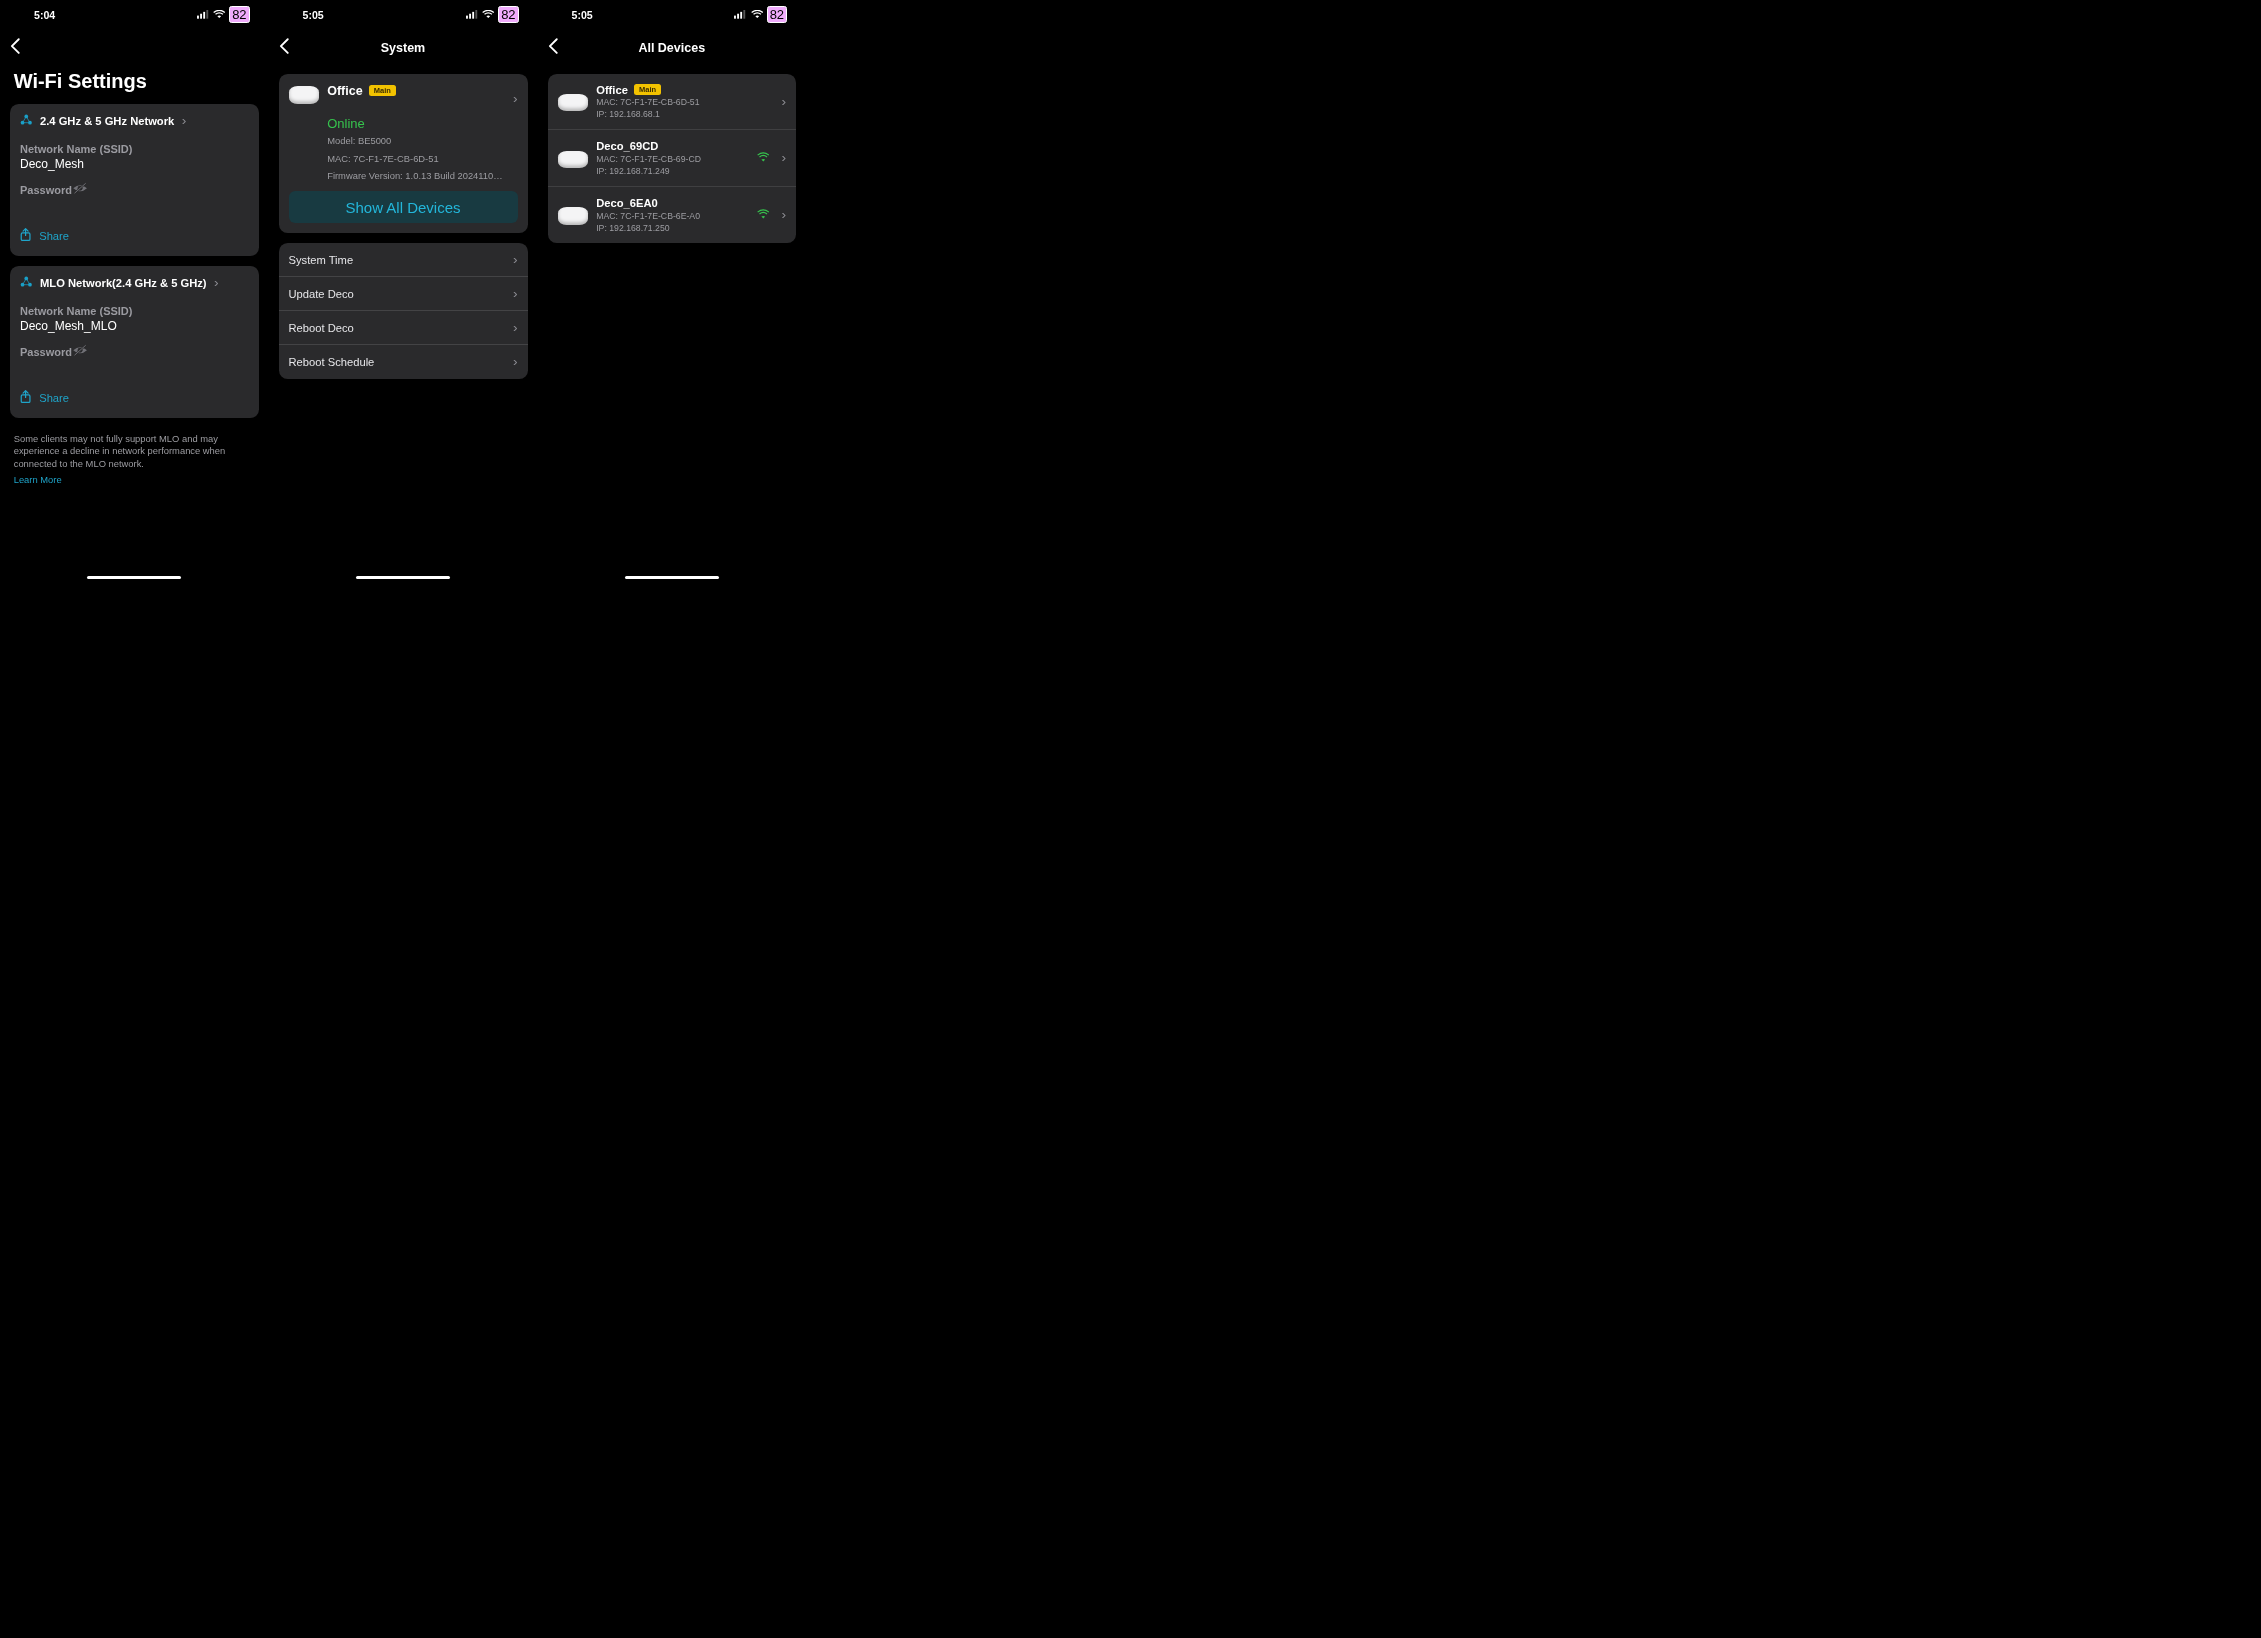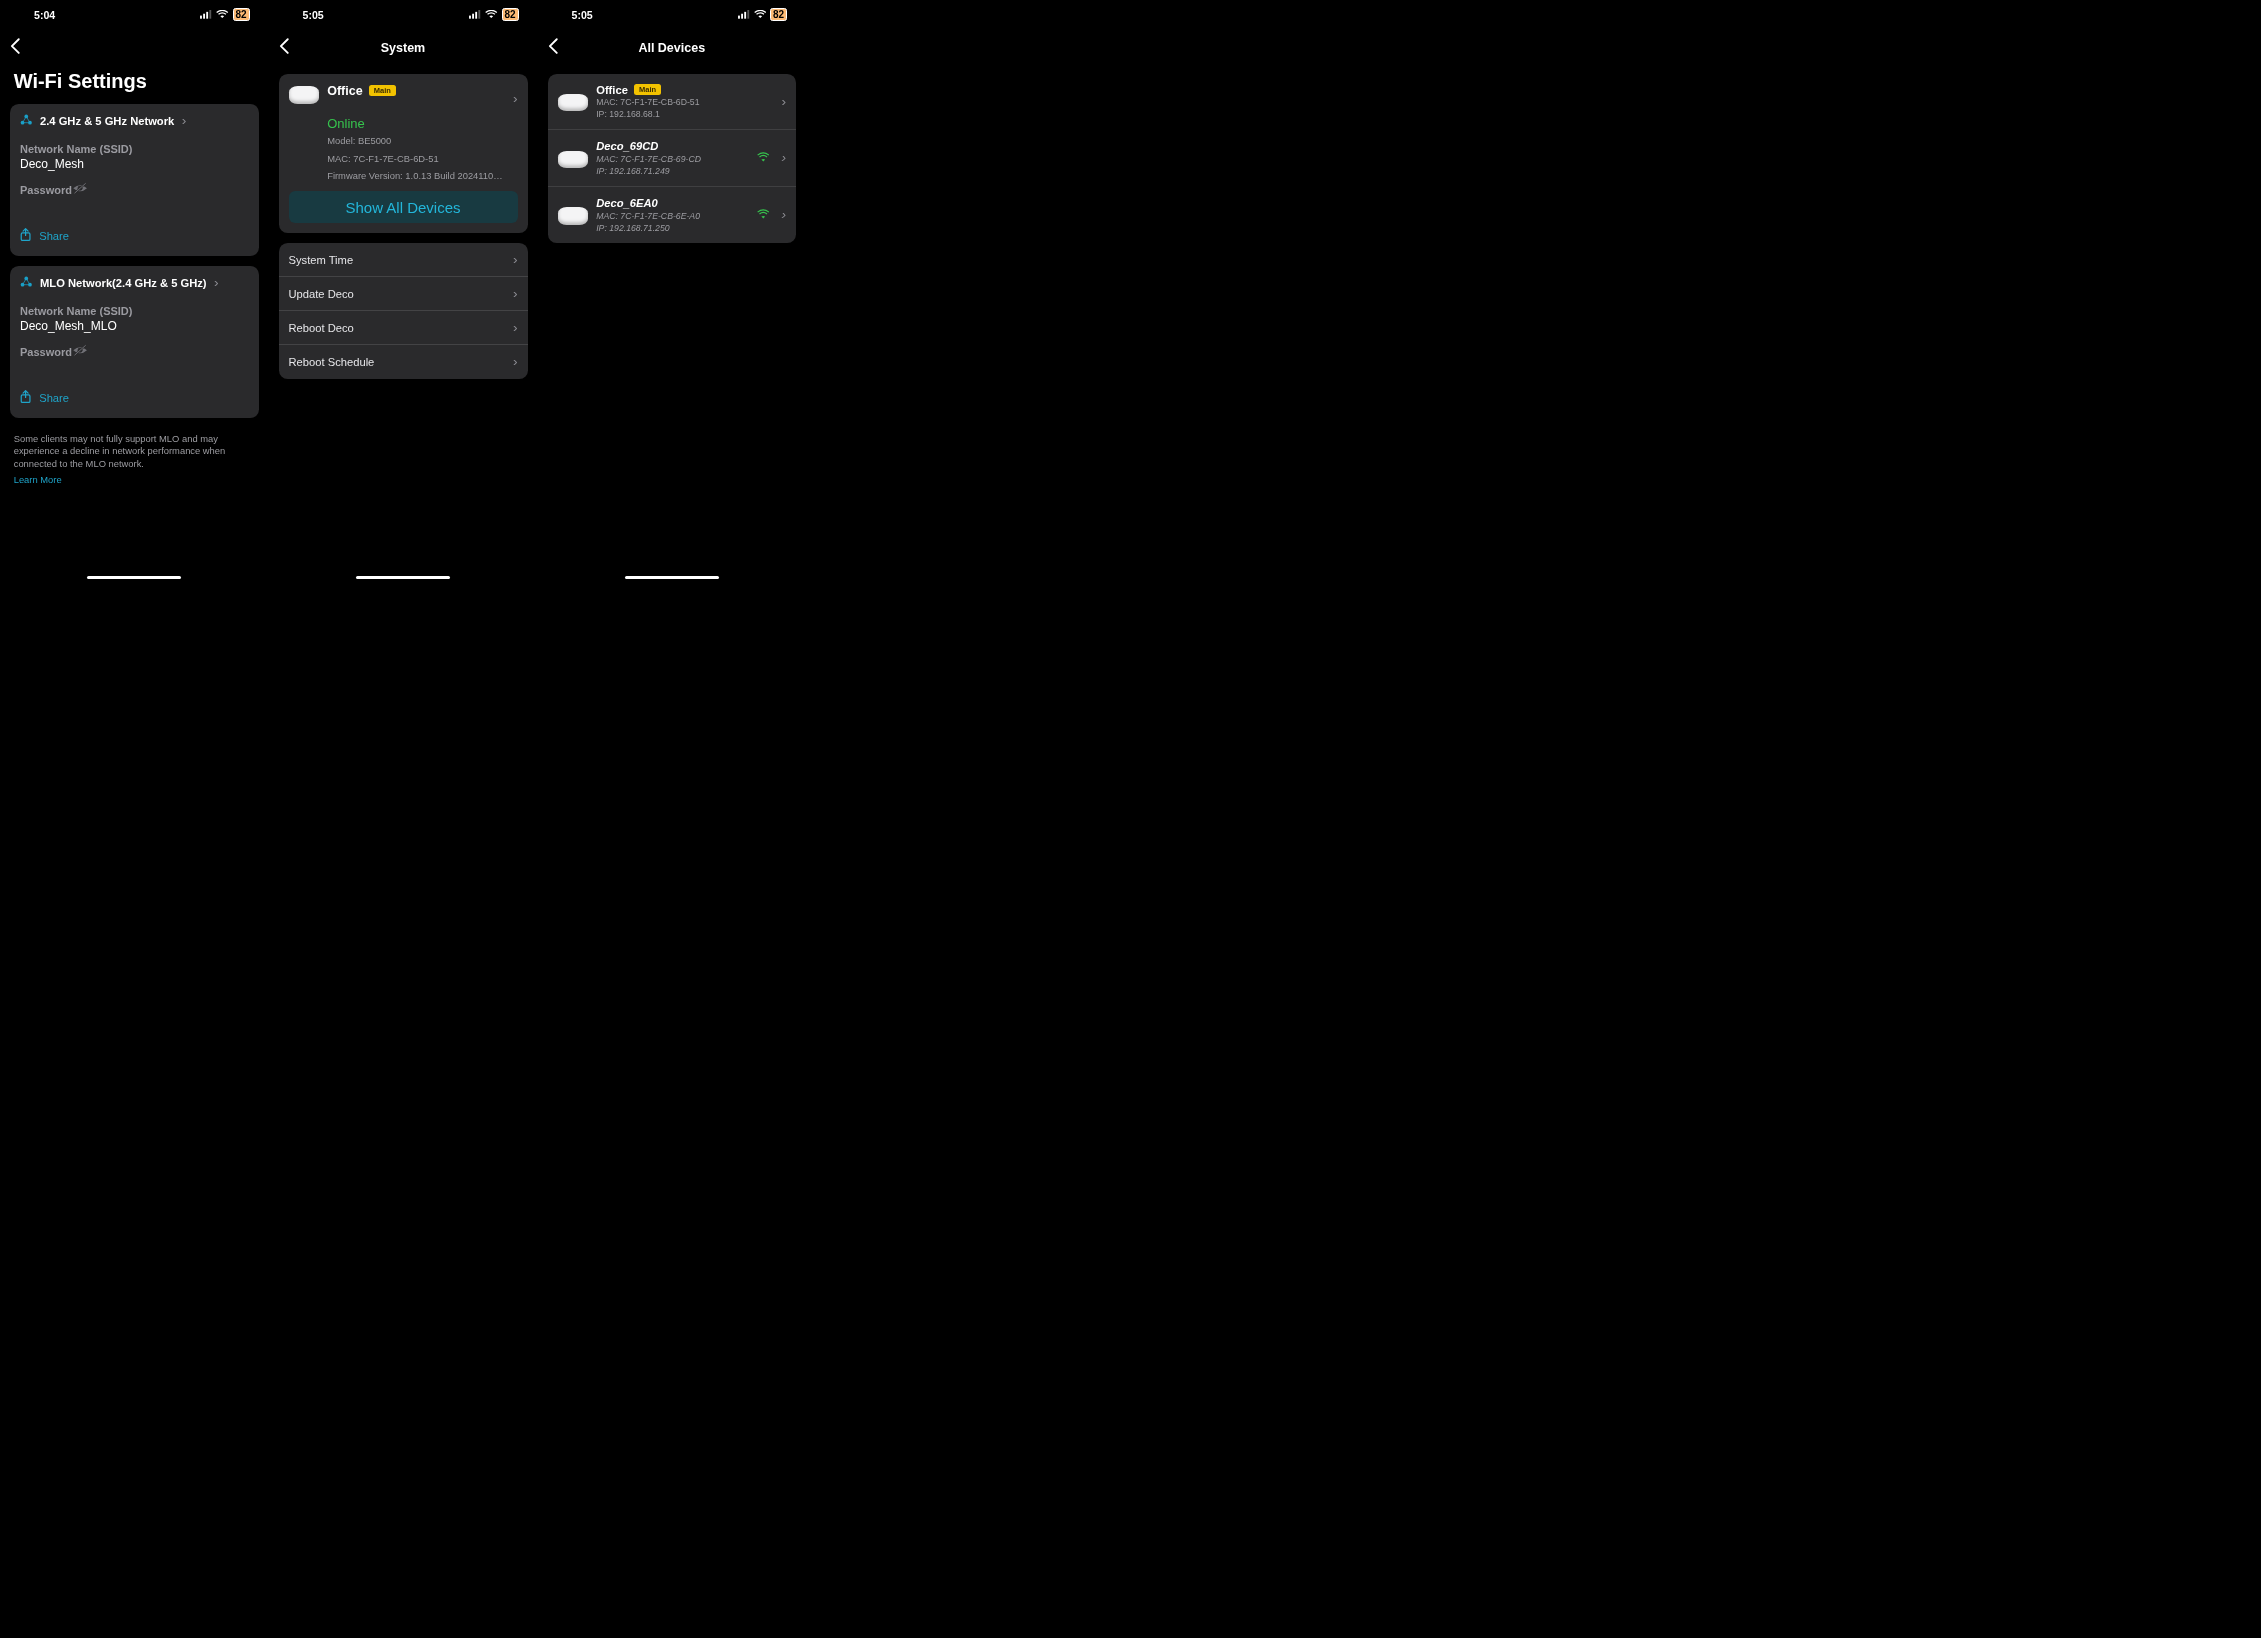--- a/index.html
+++ b/index.html
@@ -26,22 +26,22 @@
     display: flex;
     justify-content: space-between;
     align-items: center;
     padding: 0 19px 0 34px;
     font-size: 10.6px;
     font-weight: 700;
   }
   .stat-right { display: flex; align-items: center; gap: 3.7px; }
   .batt {
     border: 0.9px solid #fff; border-radius: 2.5px;
-    padding: 0 1.9px; font-size: 10px; font-weight: 700;
-    background: #fdba74; color: #000;
+    padding: 0 1.9px; font-size: 13px; font-weight: 400;
+    background: #f0abfc; color: #000;
   }
   
   .hdr {
     display: flex; align-items: center;
     height: 37px; padding: 0 10px;
     position: relative;
   }
   .back {
     font-size: 19px; line-height: 1; color: #fff; cursor: pointer;
     width: 19px; text-align: left;
@@ -115,21 +115,21 @@
   .show-all {
     margin-top:8.7px; background:#183a41; color:#23b6da;
     text-align:center; padding:7.5px; border-radius:6.2px;
     font-size:15px; cursor:pointer;
   }
   
   .dev-row {
     display:flex; align-items:center; gap:8.7px;
     padding:10px;
   }
-  .dev-row + .dev-row { border-top: 0.6px solid rgba(255,255,255,.1); font-style: italic; }
+  .dev-row + .dev-row { border-top: 0.6px solid rgba(255,255,255,.1); }
   .dev-text { flex:1; min-width:0; }
   .dev-text .ttl { display:flex; align-items:center; gap:6.2px; }
   .dev-text .ttl span.name { font-size:11.2px; font-weight:600; }
   .dev-text .meta { font-size:8.7px; color:#9d9da2; margin-top:1.9px; }
   .wifi { color:#36c24d; font-size:11.2px; margin-right:3.7px; }
   .homebar {
     position:absolute; bottom:5px; left:50%; transform:translateX(-50%);
     width:94px; height:3.1px; background:#fff; border-radius:1.9px;
   }
 </style>

